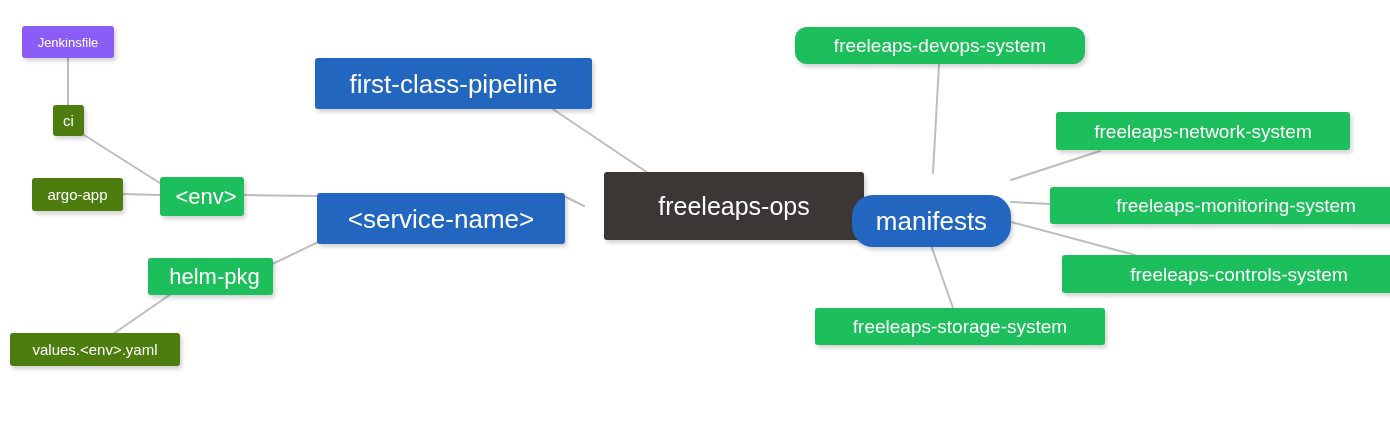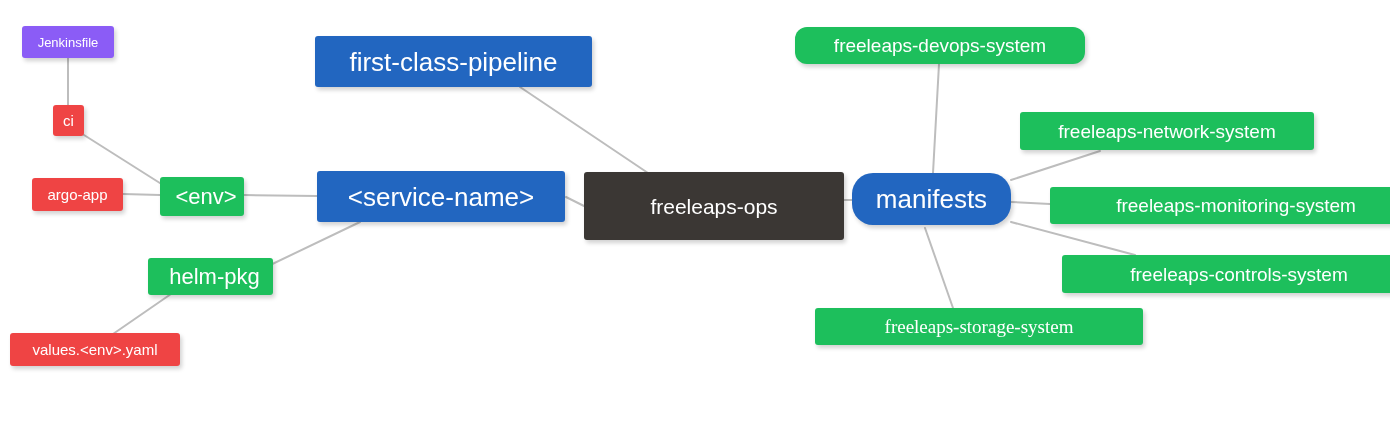--- a/index.html
+++ b/index.html
@@ -45,38 +45,39 @@
     box-shadow: 2px 3px 4px rgba(0,0,0,0.18);
     user-select: none;
   }
   .node-label {
     display: block;
     white-space: nowrap;
   }
   
   .node.root {
     background: #3b3734;
-    font-size: 21px;
+    font-size: 25px;
+    margin-left: 20px;
   }
   .node.blue {
     background: #2266c0;
   }
   .node.green {
     background: #1dbf5c;
   }
   .node.orange {
     background: #8b5cf6;
   }
   .node.red {
-    background: #ef4444;
+    background: #4d7c0f;
     text-align: center;
   }
   
   .sz-xl { font-size: 31px; }
-  .sz-lg { font-size: 26px; }
+  .sz-lg { font-size: 26px; margin-top: 22px; }
   .sz-md { font-size: 22px; padding-left: 8px; }
   .sz-sm { font-size: 19px; }
   .sz-xs { font-size: 15px; }
   .sz-xxs { font-size: 13px; }
 </style>
 </head>
 <body>
 
 <div id="mindmap-canvas">
 
@@ -148,29 +149,29 @@
   </div>
 
   <div class="node blue sz-lg" style="left:852px; top:173px; width:159px; height:52px;border-radius:21px;">
     <span class="node-label">manifests</span>
   </div>
 
   <div class="node green sz-sm" style="left:795px; top:27px; width:290px; height:37px;border-radius:12px;">
     <span class="node-label">freeleaps-devops-system</span>
   </div>
 
-  <div class="node green sz-sm" style="left:1020px; top:112px; width:294px; height:38px;">
+  <div class="node green sz-sm" style="left:1056px; top:112px; width:294px; height:38px;">
     <span class="node-label">freeleaps-network-system</span>
   </div>
 
   <div class="node green sz-sm" style="left:1050px; top:187px; width:372px; height:37px;">
     <span class="node-label">freeleaps-monitoring-system</span>
   </div>
 
   <div class="node green sz-sm" style="left:1062px; top:255px; width:354px; height:38px;">
     <span class="node-label">freeleaps-controls-system</span>
   </div>
 
-  <div class="node green sz-sm" style="left:815px; top:308px; width:328px; height:37px;font-family:Liberation Serif, serif;">
+  <div class="node green sz-sm" style="left:815px; top:308px; width:290px; height:37px;">
     <span class="node-label">freeleaps-storage-system</span>
   </div>
 
 </div>
 
 </body></html>

